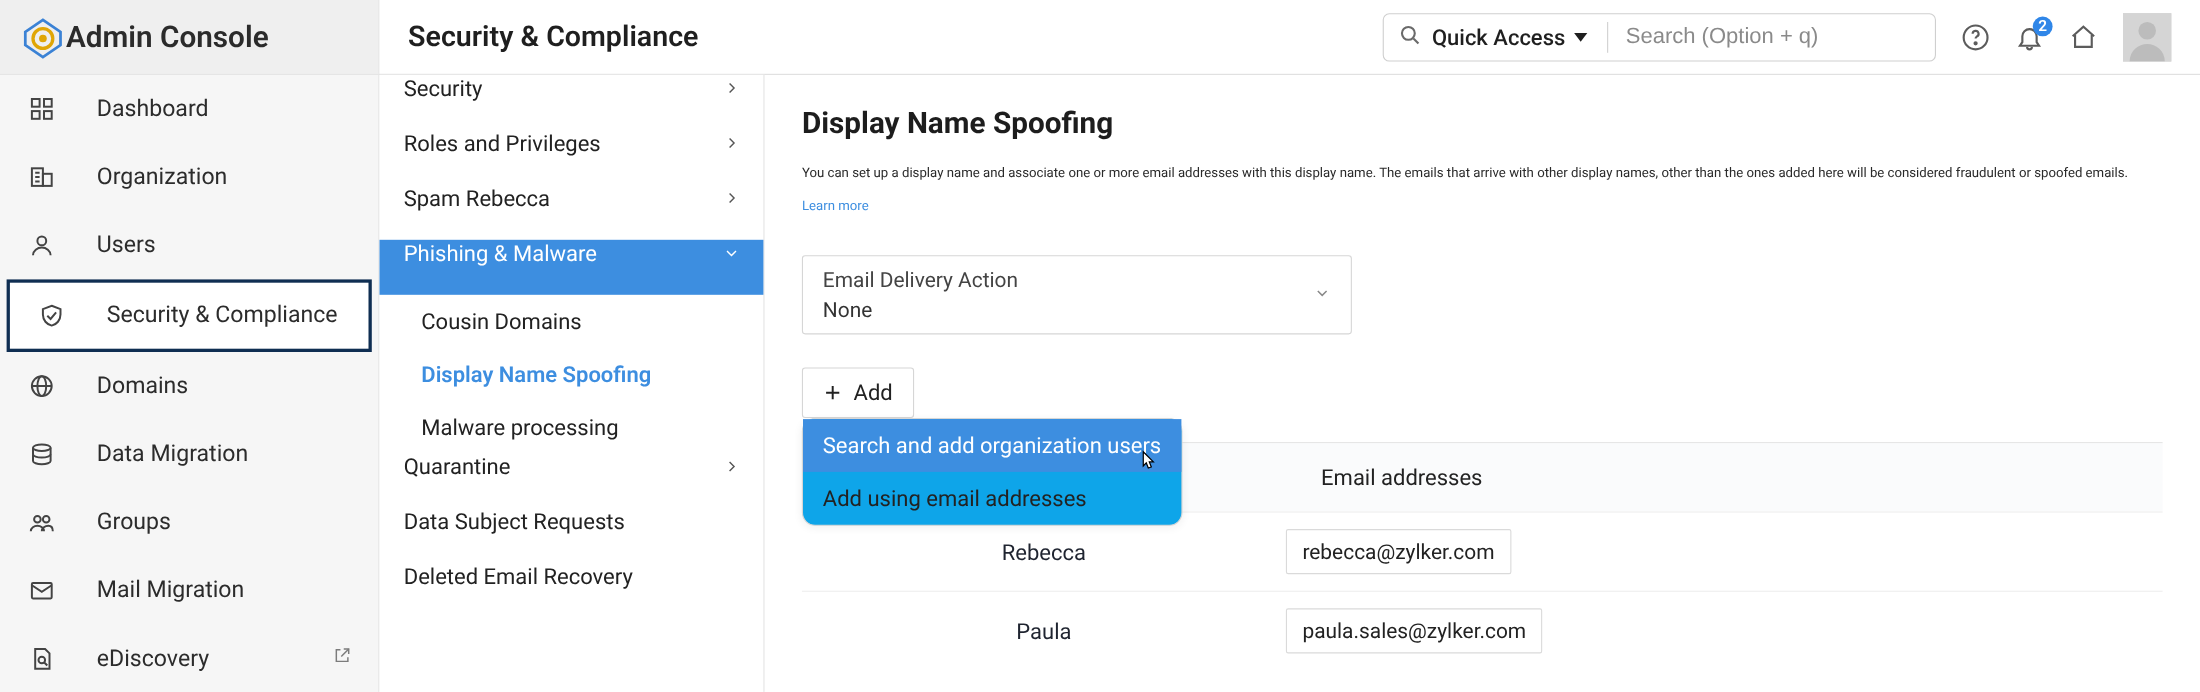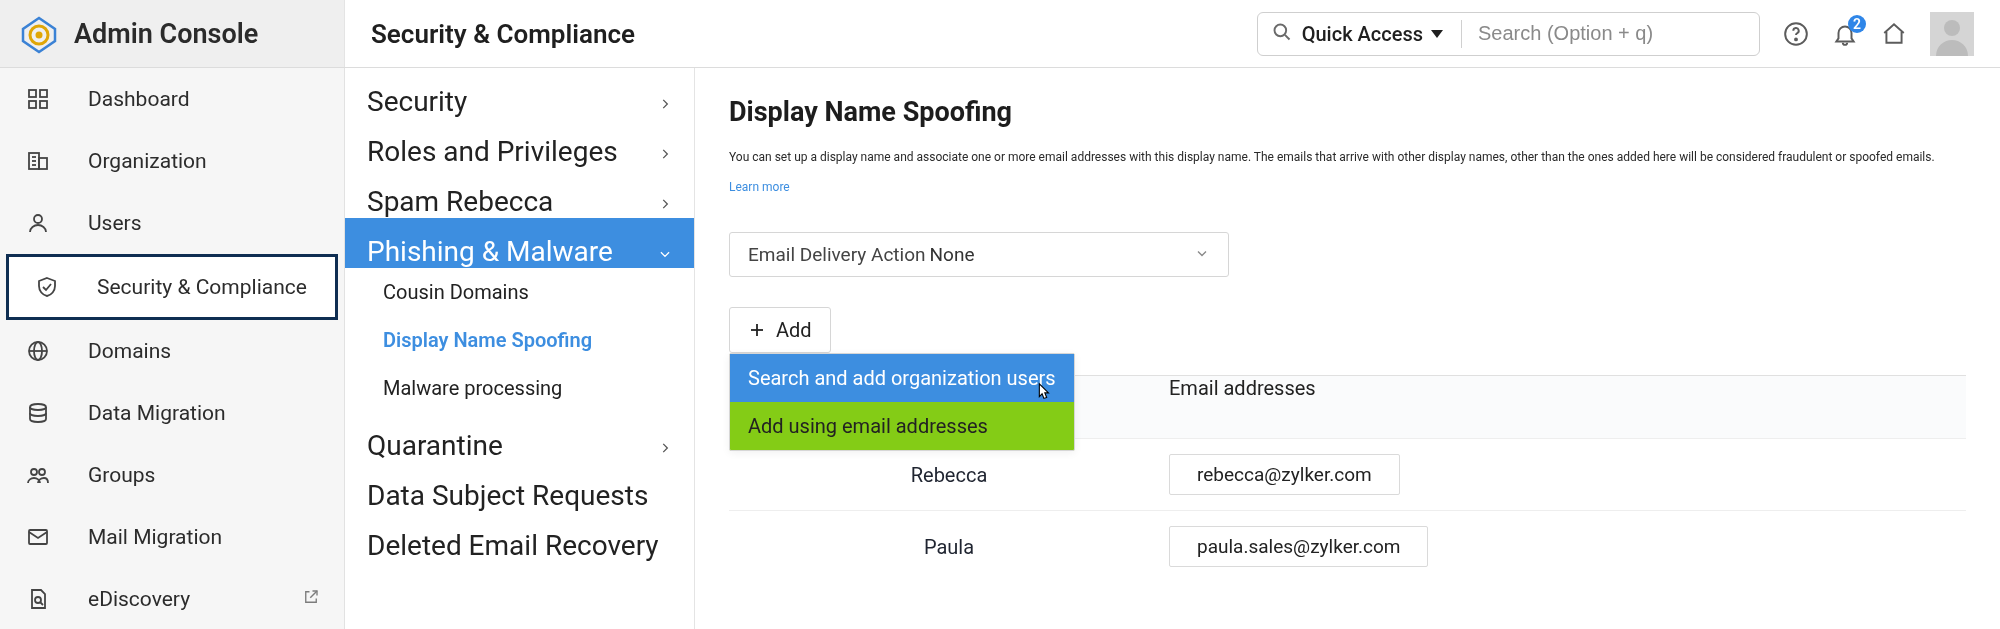--- a/index.html
+++ b/index.html
@@ -25,21 +25,20 @@
     border-bottom: 1px solid #dcdcdc;
     display: flex;
     align-items: stretch;
     z-index: 1;
   }
   .brand {
     width: 345px;
     display: flex;
     align-items: center;
     padding-left: 18px;
-    gap: 14px;
     border-right: 1px solid #e4e4e4;
     background: #efefef;
   }
   .brand-logo {
     width: 42px; height: 42px;
     display: flex; align-items: center; justify-content: center;
   }
   .brand-title { font-size: 27px; font-weight: 600; color: #2b2b2b; }
 
   .titlebar {
@@ -148,24 +147,24 @@
   
   .subnav {
     position: absolute;
     top: 68px; left: 345px; bottom: 0;
     width: 350px;
     background: #fff;
     border-right: 1px solid #e4e4e4;
     z-index: 1;
   }
   .sub-item {
-    display: flex; align-items: flex-end;
+    display: flex; align-items: flex-start;
     height: 50px;
     padding: 0 22px;
-    font-size: 28px;
+    font-size: 20px;
     color: #222;
     cursor: pointer;
     justify-content: space-between;
   }
   .sub-item .chev { color: #555; }
   .sub-item.highlight {
     background: #3d8ee0;
     color: #fff;
   }
   .sub-item.highlight .chev { color: #fff; }
@@ -191,21 +190,21 @@
   .desc a { color: #3d8ee0; text-decoration: none; }
 
   .dropdown {
     margin-top: 30px;
     border: 1px solid #d6d6d6;
     border-radius: 3px;
     width: 500px;
     padding: 10px 18px;
     font-size: 19px;
     color: #333;
-    display:flex; flex-direction:row; gap:4px;
+    display:flex; flex-direction:column; gap:4px;
     position:relative;
     cursor:pointer;
   }
   .dropdown .dd-caret {
     position: absolute; right: 18px; top: 50%; transform: translateY(-50%);
     color:#888;
   }
 
   .add-wrap { margin-top: 30px; position: relative; width:fit-content;text-align:right; }
   .add-btn {
@@ -214,23 +213,23 @@
     height: 46px;
     padding: 0 18px;
     display:flex; align-items:center; gap:10px;
     font-size: 20px; color:#222;
     background:#fff;
     cursor:pointer;
   }
   .add-menu {
     position:absolute;
     top: 46px; left: 0;
-    background:#84cc16;
+    background:#0ea5e9;
     border: 1px solid #d6d6d6;
-    border-radius: 2px;
+    border-radius: 12px;
     z-index: 5;
     box-shadow: 0 2px 8px rgba(0,0,0,0.06);
     min-width: 320px;
     white-space: nowrap;
   }
   .add-menu .mi {
     height: 48px; display:flex; align-items:center;
     padding: 0 18px; font-size: 20px;
     cursor:pointer; color:#222;
     position: relative;
@@ -239,38 +238,38 @@
   .cursor-ic {
     position:absolute; right:20px; bottom:-6px;
     color:#000;
   }
 
   .table-wrap {
     margin-top: 22px;
     border-top: 1px solid #e0e0e0;
   }
   .thead {
-    display:flex; 
+    display:flex; align-items:center;
     height: 62px;
     background:#fafbfc;
-    font-size:20px; color:#222;
+    font-size:20px; color:#222;gap:32px;
   }
   .col-name { width: 440px; text-align:center; }
   .col-email { flex:1; }
   .trow {
     display:flex; align-items:center;
     height: 72px;
     border-top: 1px solid #eee;
   }
   .trow .col-name { text-align:center; font-size:20px; }
   .trow .col-email { display:flex; gap:14px; }
   .email-chip {
     border: 1px solid #dadada;
     border-radius: 2px;
-    padding: 8px 27px;
+    padding: 8px 14px;
     font-size: 19px;
     color:#222;
     background:#fff;
   }
 </style>
 </head>
 <body>
 
 <div class="root">
 

